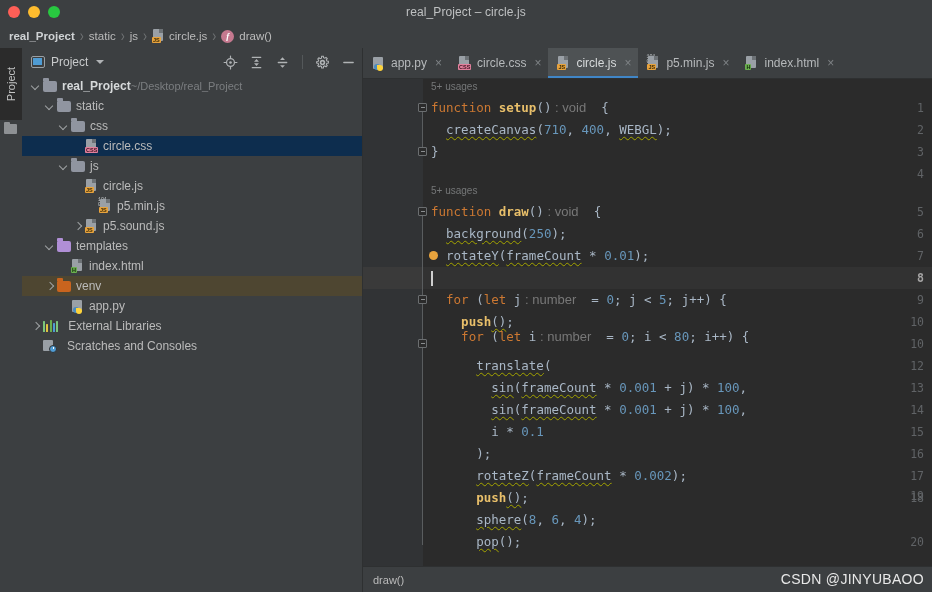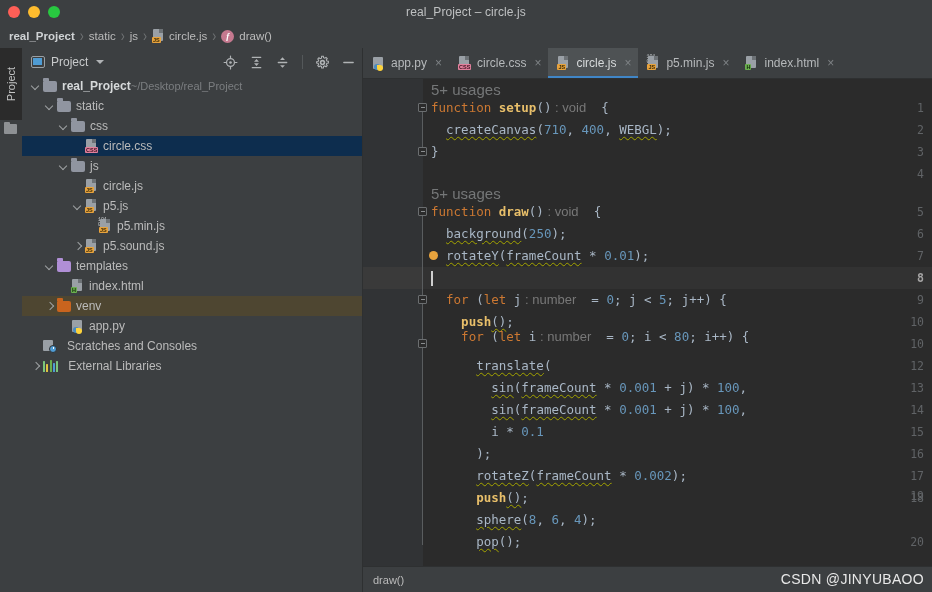--- a/index.html
+++ b/index.html
@@ -261,21 +261,21 @@
   .bpdot {
     position:absolute; width:9px; height:9px; border-radius:50%;
     background:#E8A33D;
   }
   .codeline {
     position:absolute; left:68px; white-space:pre;
     color:#A9B7C6; font-size:12.5px;
     font-family:"DejaVu Sans Mono","Liberation Mono",monospace;
   }
   .usage {
-    position:absolute; left:68px; color:#757778; font-size:15px;
+    position:absolute; left:68px; color:#757778; font-size:10px;
     font-family:"Liberation Sans",sans-serif;
   }
 
   
   .kw { color:#CC7832; }
   .fname { color:#E8BF6A; font-weight:bold; }
   .num { color:#6897BB; }
   .hint { color:#787878; font-size:13px; font-family:"Liberation Sans",sans-serif; }
   .sq { text-decoration: underline; text-decoration-color:#A5A500;
         text-decoration-style: wavy; text-decoration-thickness:1px;
@@ -418,31 +418,20 @@
           <span class="chev none"></span>
           <span class="ficon-wrap">
             <span class="fico js">
               <span class="pg"></span>
               <span class="fold"></span>
               <span class="lbl">JS</span>
             </span>
           </span>
           <span class="tlabel">circle.js</span>
         </div>
-        <div class="trow" style="padding-left: 50px;">
-          <span class="chev "></span>
-          <span class="ficon-wrap">
-            <span class="fico js">
-              <span class="pg"></span>
-              <span class="fold"></span>
-              <span class="lbl">JS</span>
-            </span>
-          </span>
-          <span class="tlabel">p5.js</span>
-        </div>
         <div class="trow" style="padding-left: 64px;">
           <span class="chev none"></span>
           <span class="ficon-wrap">
             <span class="fico min">
               <span class="digits">101<br>0</span>
               <span class="pg"></span>
               <span class="fold"></span>
               <span class="lbl">JS</span>
             </span>
           </span>
@@ -483,43 +472,43 @@
         <div class="trow" style="padding-left: 36px;">
           <span class="chev none"></span>
           <span class="ficon-wrap">
             <span class="pyico">
               <span class="pg"></span>
               <span class="b1"></span>
               <span class="b2"></span>
             </span>
           </span>
           <span class="tlabel">app.py</span>
-        </div>
-        <div class="trow" style="padding-left: 8px;">
-          <span class="chev none"></span>
-          <span class="ficon-wrap">
-            <span class="scratch">
-              <span class="pg"></span>
-              <span class="cl"></span>
-            </span>
-          </span>
-          <span class="tlabel">Scratches and Consoles</span>
         </div>
         <div class="trow" style="padding-left: 8px;">
           <span class="chev right"></span>
           <span class="ficon-wrap">
             <span class="libico">
               <i style="background: rgb(123, 198, 123); height: 11px;"></i>
               <i style="background: rgb(224, 195, 65); height: 8px;"></i>
               <i style="background: rgb(106, 175, 78); height: 12px;"></i>
               <i style="background: rgb(79, 156, 212); height: 9px;"></i>
               <i style="background: rgb(123, 198, 123); height: 11px;"></i>
             </span>
           </span>
           <span class="tlabel">External Libraries</span>
+        </div>
+        <div class="trow" style="padding-left: 8px;">
+          <span class="chev none"></span>
+          <span class="ficon-wrap">
+            <span class="scratch">
+              <span class="pg"></span>
+              <span class="cl"></span>
+            </span>
+          </span>
+          <span class="tlabel">Scratches and Consoles</span>
         </div>
       </div>
   </div>
 
   <div class="editor">
     <div class="tabbar" id="tabbar-host">
         <div class="etab">
           <span style="display: inline-flex;">
             <span class="pyico">
               <span class="pg"></span>

